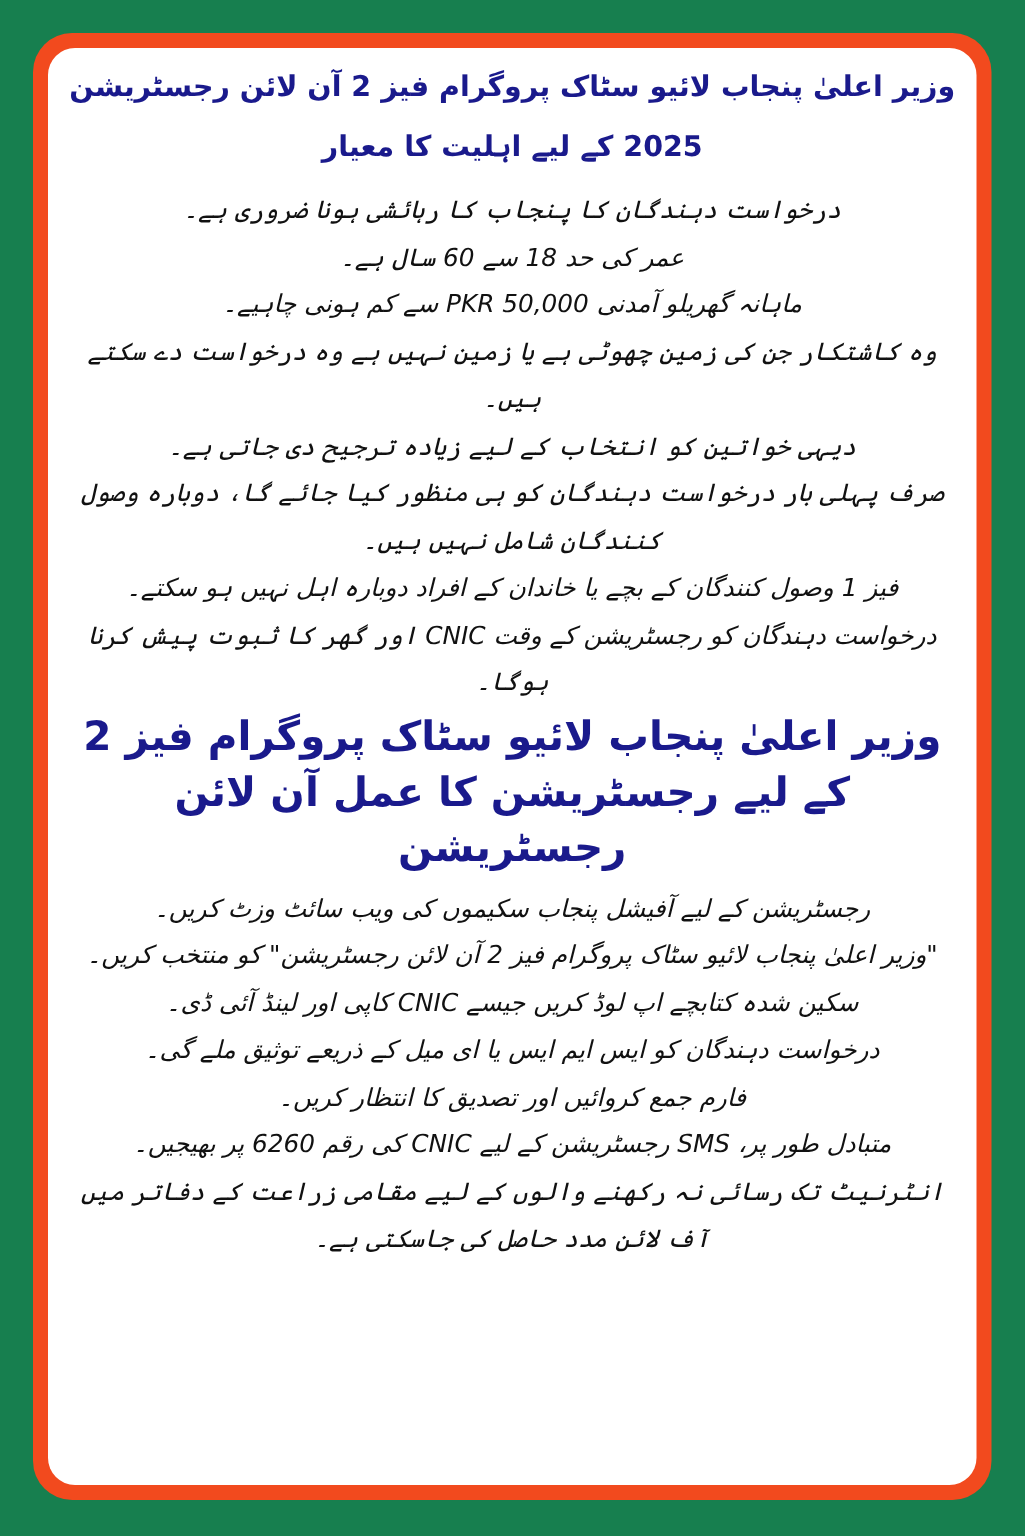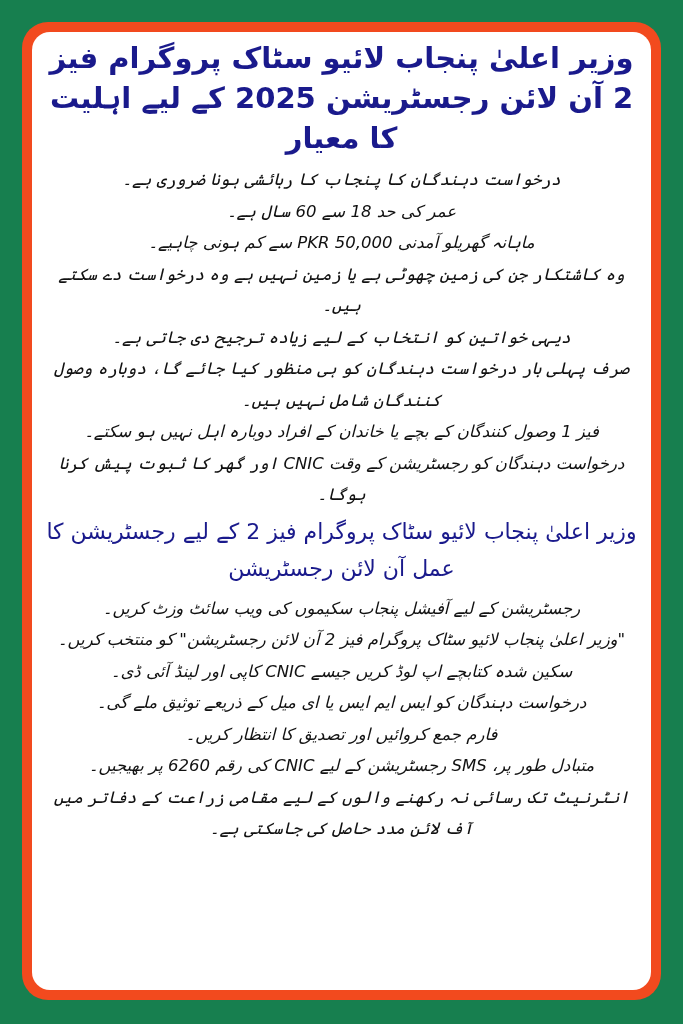--- a/index.html
+++ b/index.html
@@ -31,41 +31,41 @@
       bottom: 10px;
       background: #ffffff;
       border-radius: 18px;
       direction: rtl;
       text-align: center;
       padding: 6px 10px 0 10px;
       box-sizing: border-box;
     }
     .title {
       color: #1a1a8c;
-      font-size: 29px;
+      font-size: 19px;
       line-height: 40px;
       margin: 0;
       font-weight: bold;
     }
     .title-1 {
       margin-bottom: 6px;
     }
     .line {
       color: #111111;
       font-size: 16.5px;
       line-height: 31.5px;
       margin: 0;
       font-style: italic;
     }
     .subtitle {
       color: #1a1a8c;
-      font-size: 22px;
+      font-size: 27px;
       line-height: 37px;
       margin: 2px 0 6px 0;
-      font-weight: normal;
+      font-weight: bold;
     }
   </style>
 </head>
 <body>
 
 <div class="frame">
   <div class="card">
 
     <h1 class="title title-1">وزیر اعلیٰ پنجاب لائیو سٹاک پروگرام فیز 2 آن لائن رجسٹریشن 2025 کے لیے اہلیت کا معیار</h1>
 

